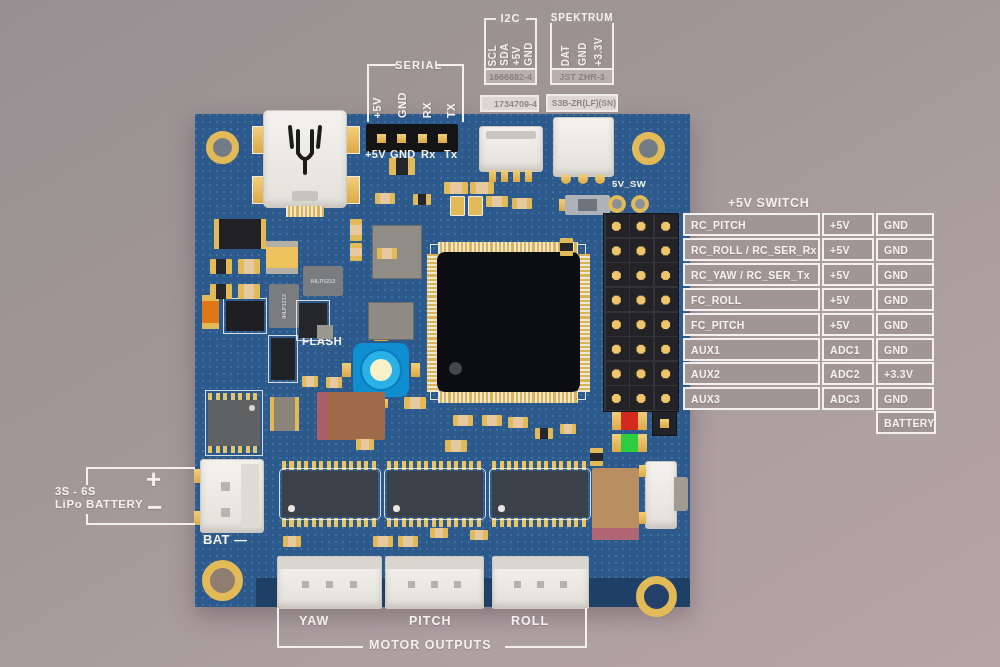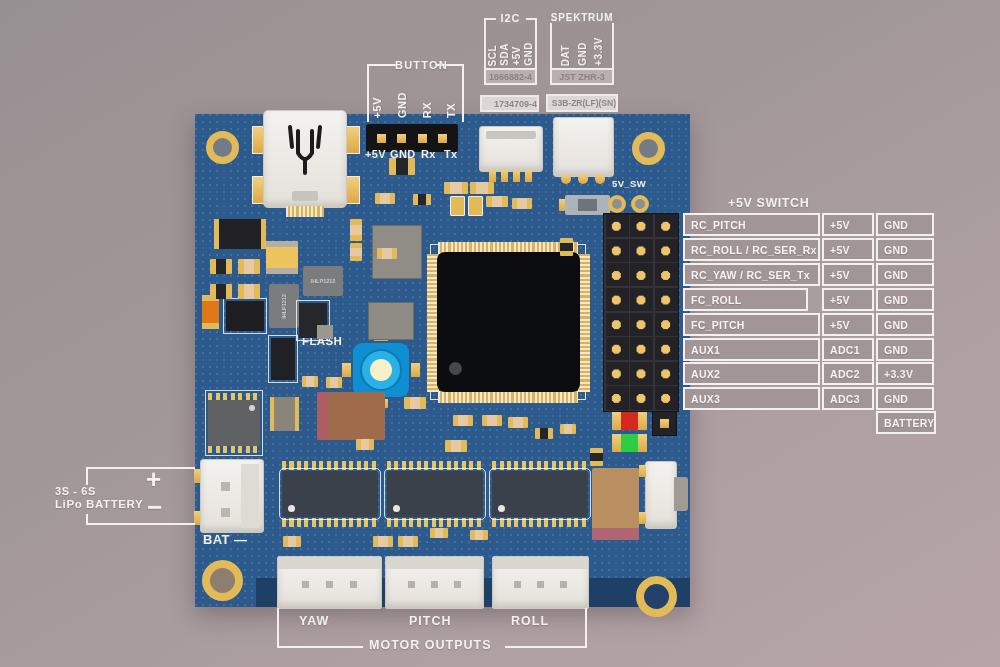--- a/index.html
+++ b/index.html
@@ -262,21 +262,21 @@
         <div class="abs" style="left: 43px; top: 145px; width: 22px; height: 15px; border-radius: 1px; background: linear-gradient(90deg, rgb(227, 186, 88) 0px, rgb(227, 186, 88) 26%, rgb(230, 201, 161) 26%, rgb(230, 201, 161) 74%, rgb(227, 186, 88) 74%);"></div>
         <div class="abs" style="left: 43px; top: 170px; width: 22px; height: 15px; border-radius: 1px; background: linear-gradient(90deg, rgb(227, 186, 88) 0px, rgb(227, 186, 88) 26%, rgb(230, 201, 161) 26%, rgb(230, 201, 161) 74%, rgb(227, 186, 88) 74%);"></div>
       </div>
   </div>
 
   <div>
     <div class="wline" style="left:367px;top:64px;width:29px;height:2px;"></div>
     <div class="wline" style="left:436px;top:64px;width:28px;height:2px;"></div>
     <div class="wline" style="left:367px;top:64px;width:2px;height:58px;"></div>
     <div class="wline" style="left:462px;top:64px;width:2px;height:58px;"></div>
-    <span class="ctext" style="left:395px;top:59px;font-size:11px;letter-spacing:1.2px;">BUTTON</span>
+    <span class="ctext" style="left:395px;top:59px;font-size:11px;letter-spacing:1.2px;">SERIAL</span>
     <span class="vt" style="left:371px;bottom:549px;font-size:11px;">+5V</span>
     <span class="vt" style="left:396px;bottom:549px;font-size:11px;">GND</span>
     <span class="vt" style="left:421px;bottom:549px;font-size:11px;">RX</span>
     <span class="vt" style="left:445px;bottom:549px;font-size:11px;">TX</span>
   </div>
 
   <div>
     <div class="panel" style="left:484px;top:18px;width:53px;height:50px;">
       <span class="panel-title" style="font-size:11px;letter-spacing:1px;">I2C</span>
     </div>
@@ -311,21 +311,21 @@
     <span class="ctext" style="left:45px;top:-17px;font-size:12.5px;">+5V SWITCH</span>
     <div class="cell" style="left:0;top:0;width:137px;">RC_PITCH</div>
     <div class="cell" style="left:139px;top:0;width:52px;">+5V</div>
     <div class="cell" style="left:193px;top:0;width:58px;">GND</div>
     <div class="cell" style="left:0;top:25px;width:137px;">RC_ROLL / RC_SER_Rx</div>
     <div class="cell" style="left:139px;top:25px;width:52px;">+5V</div>
     <div class="cell" style="left:193px;top:25px;width:58px;">GND</div>
     <div class="cell" style="left:0;top:50px;width:137px;">RC_YAW / RC_SER_Tx</div>
     <div class="cell" style="left:139px;top:50px;width:52px;">+5V</div>
     <div class="cell" style="left:193px;top:50px;width:58px;">GND</div>
-    <div class="cell" style="left:0;top:75px;width:125px;">FC_ROLL</div>
+    <div class="cell" style="left:0;top:75px;width:137px;">FC_ROLL</div>
     <div class="cell" style="left:139px;top:75px;width:52px;">+5V</div>
     <div class="cell" style="left:193px;top:75px;width:58px;">GND</div>
     <div class="cell" style="left:0;top:100px;width:137px;">FC_PITCH</div>
     <div class="cell" style="left:139px;top:100px;width:52px;">+5V</div>
     <div class="cell" style="left:193px;top:100px;width:58px;">GND</div>
     <div class="cell" style="left:0;top:125px;width:137px;">AUX1</div>
     <div class="cell" style="left:139px;top:125px;width:52px;">ADC1</div>
     <div class="cell" style="left:193px;top:125px;width:58px;">GND</div>
     <div class="cell" style="left:0;top:149px;width:137px;">AUX2</div>
     <div class="cell" style="left:139px;top:149px;width:52px;">ADC2</div>

